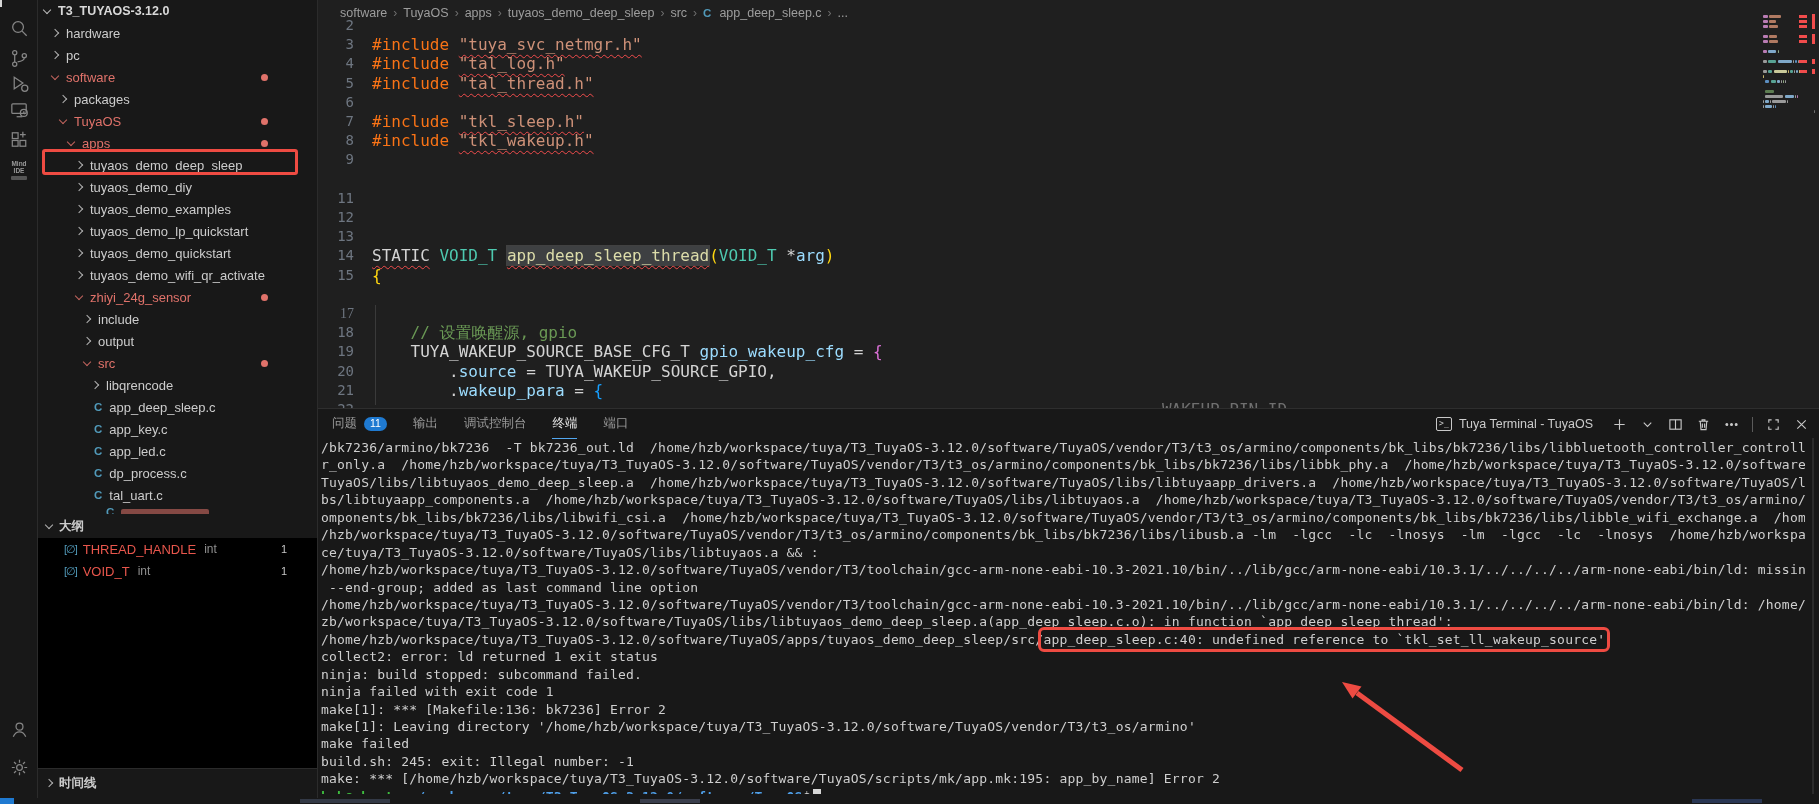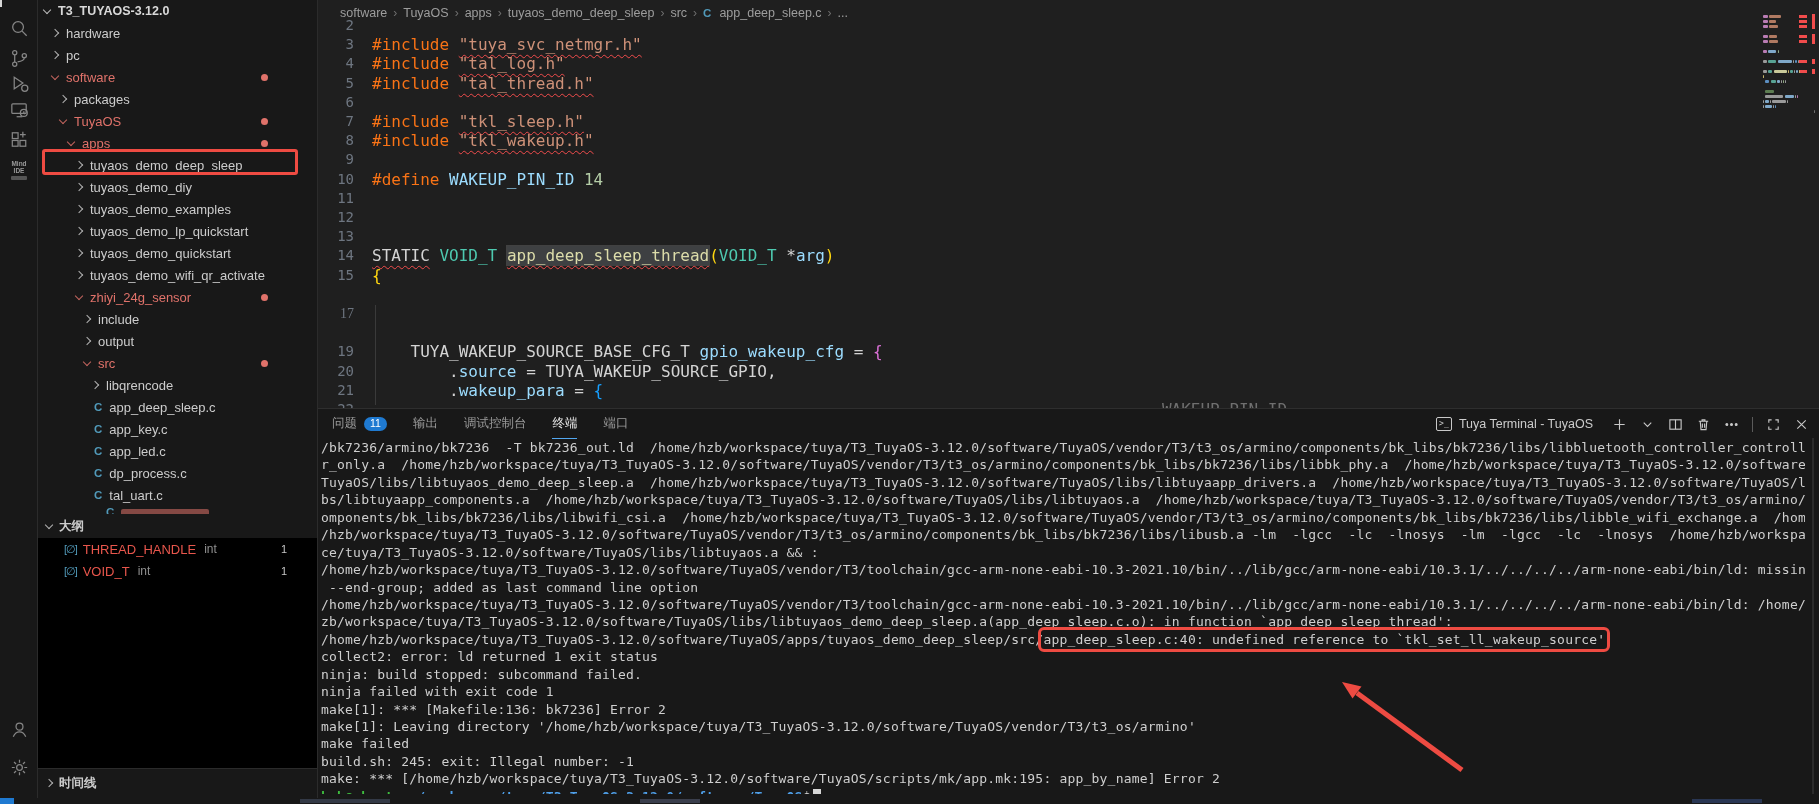--- a/index.html
+++ b/index.html
@@ -303,27 +303,27 @@
         </div>
       <div id="code">
           <div class="codeline" style="top: -9px;"><span class="ln">2</span><span class="ct"></span></div>
           <div class="codeline" style="top: 10.2px;"><span class="ln">3</span><span class="ct"><span class="kw">#include </span><span class="str sq">"tuya_svc_netmgr.h"</span></span></div>
           <div class="codeline" style="top: 29.4px;"><span class="ln">4</span><span class="ct"><span class="kw">#include </span><span class="str sq">"tal_log.h"</span></span></div>
           <div class="codeline" style="top: 48.6px;"><span class="ln">5</span><span class="ct"><span class="kw">#include </span><span class="str sq">"tal_thread.h"</span></span></div>
           <div class="codeline" style="top: 67.8px;"><span class="ln">6</span><span class="ct"></span></div>
           <div class="codeline" style="top: 87px;"><span class="ln">7</span><span class="ct"><span class="kw">#include </span><span class="str sq">"tkl_sleep.h"</span></span></div>
           <div class="codeline" style="top: 106.2px;"><span class="ln">8</span><span class="ct"><span class="kw">#include </span><span class="str sq">"tkl_wakeup.h"</span></span></div>
           <div class="codeline" style="top: 125.4px;"><span class="ln">9</span><span class="ct"></span></div>
-          <div class="codeline" style="top: 144.6px;"><span class="ln">10</span><span class="ct"><span class="kw">#define </span><span class="var">WAKEUP_PIN_ID</span><span class="pl"> </span><span class="num">14</span></span></div>
           <div class="codeline" style="top: 163.8px;"><span class="ln">11</span><span class="ct"></span></div>
           <div class="codeline" style="top: 183px;"><span class="ln">12</span></div>
           <div class="codeline" style="top: 202.2px;"><span class="ln">13</span><span class="ct"></span></div>
           <div class="codeline" style="top: 221.4px;"><span class="ln">14</span><span class="ct"><span class="pl sq">STATIC</span><span class="pl"> </span><span class="type">VOID_T</span><span class="pl"> </span><span class="fn sq hl">app_deep_sleep_thread</span><span class="br1">(</span><span class="type">VOID_T</span><span class="pl"> *</span><span class="var">arg</span><span class="br1">)</span></span></div>
           <div class="codeline" style="top: 240.6px;"><span class="ln">15</span><span class="ct"><span class="br1">{</span></span></div>
           <div class="codeline" style="top: 279px; font-family: Liberation Serif, serif;"><span class="ln">17</span><span class="ct"></span></div>
+          <div class="codeline" style="top: 298.2px;"><span class="ln">18</span><span class="ct"><span class="pl">    </span><span class="cmt">// 设置唤醒源, gpio</span></span></div>
           <div class="codeline" style="top: 317.4px;"><span class="ln">19</span><span class="ct"><span class="pl">    </span><span class="pl">TUYA_WAKEUP_SOURCE_BASE_CFG_T</span><span class="pl"> </span><span class="var">gpio_wakeup_cfg</span><span class="pl"> = </span><span class="br2">{</span></span></div>
           <div class="codeline" style="top: 336.6px;"><span class="ln">20</span><span class="ct"><span class="pl">        .</span><span class="var">source</span><span class="pl"> = </span><span class="pl">TUYA_WAKEUP_SOURCE_GPIO</span><span class="pl">,</span></span></div>
           <div class="codeline" style="top: 355.8px;"><span class="ln">21</span><span class="ct"><span class="pl">        .</span><span class="var">wakeup_para</span><span class="pl"> = </span><span class="br3">{</span></span></div>
           <div class="codeline" style="top: 375px;"><span class="ln">22</span><span class="ct"><span class="pl">                                                                                  </span><span class="dim">WAKEUP_PIN_ID</span></span></div>
         </div>
       <div id="indent-guide"></div>
       <div id="minimap">
           <div class="mm-bar" style="top: 9px; left: 2px; width: 4.96px; background: rgb(185, 124, 180);"></div>
           <div class="mm-bar" style="top: 9px; left: 7.96px; width: 11.78px; background: rgb(176, 122, 98);"></div>
           <div class="mm-err" style="top: 9px;"></div>

